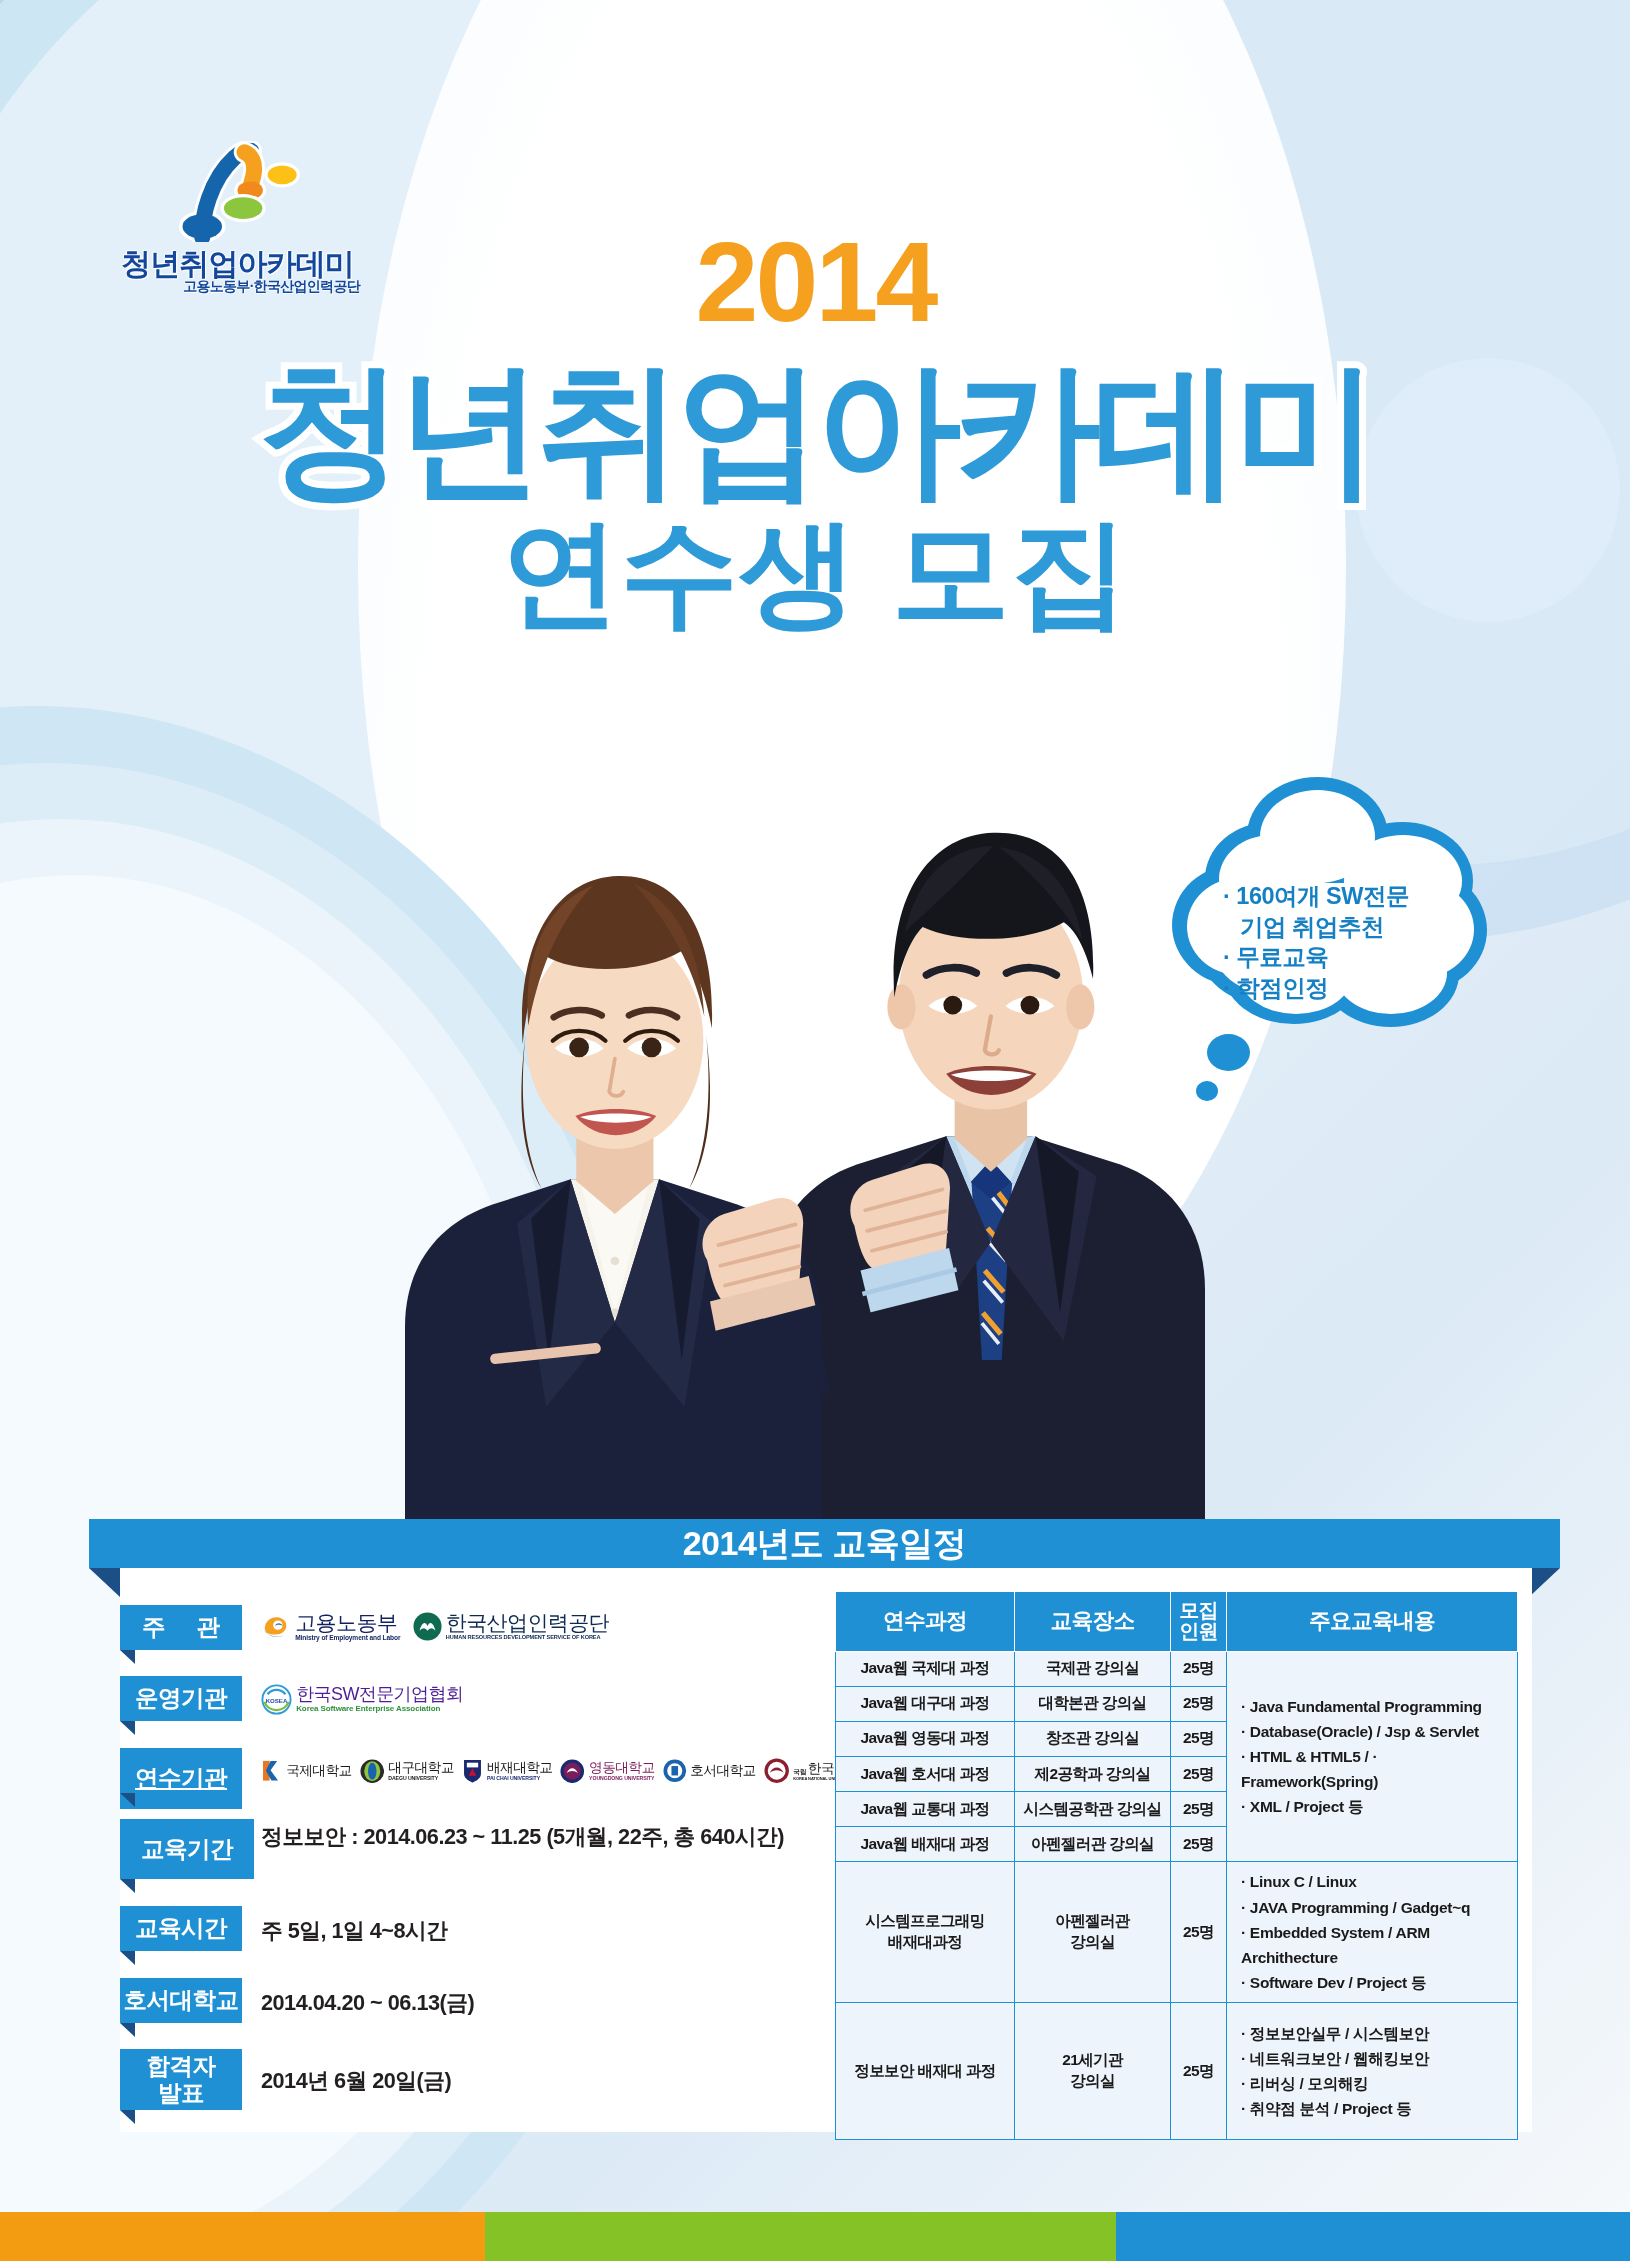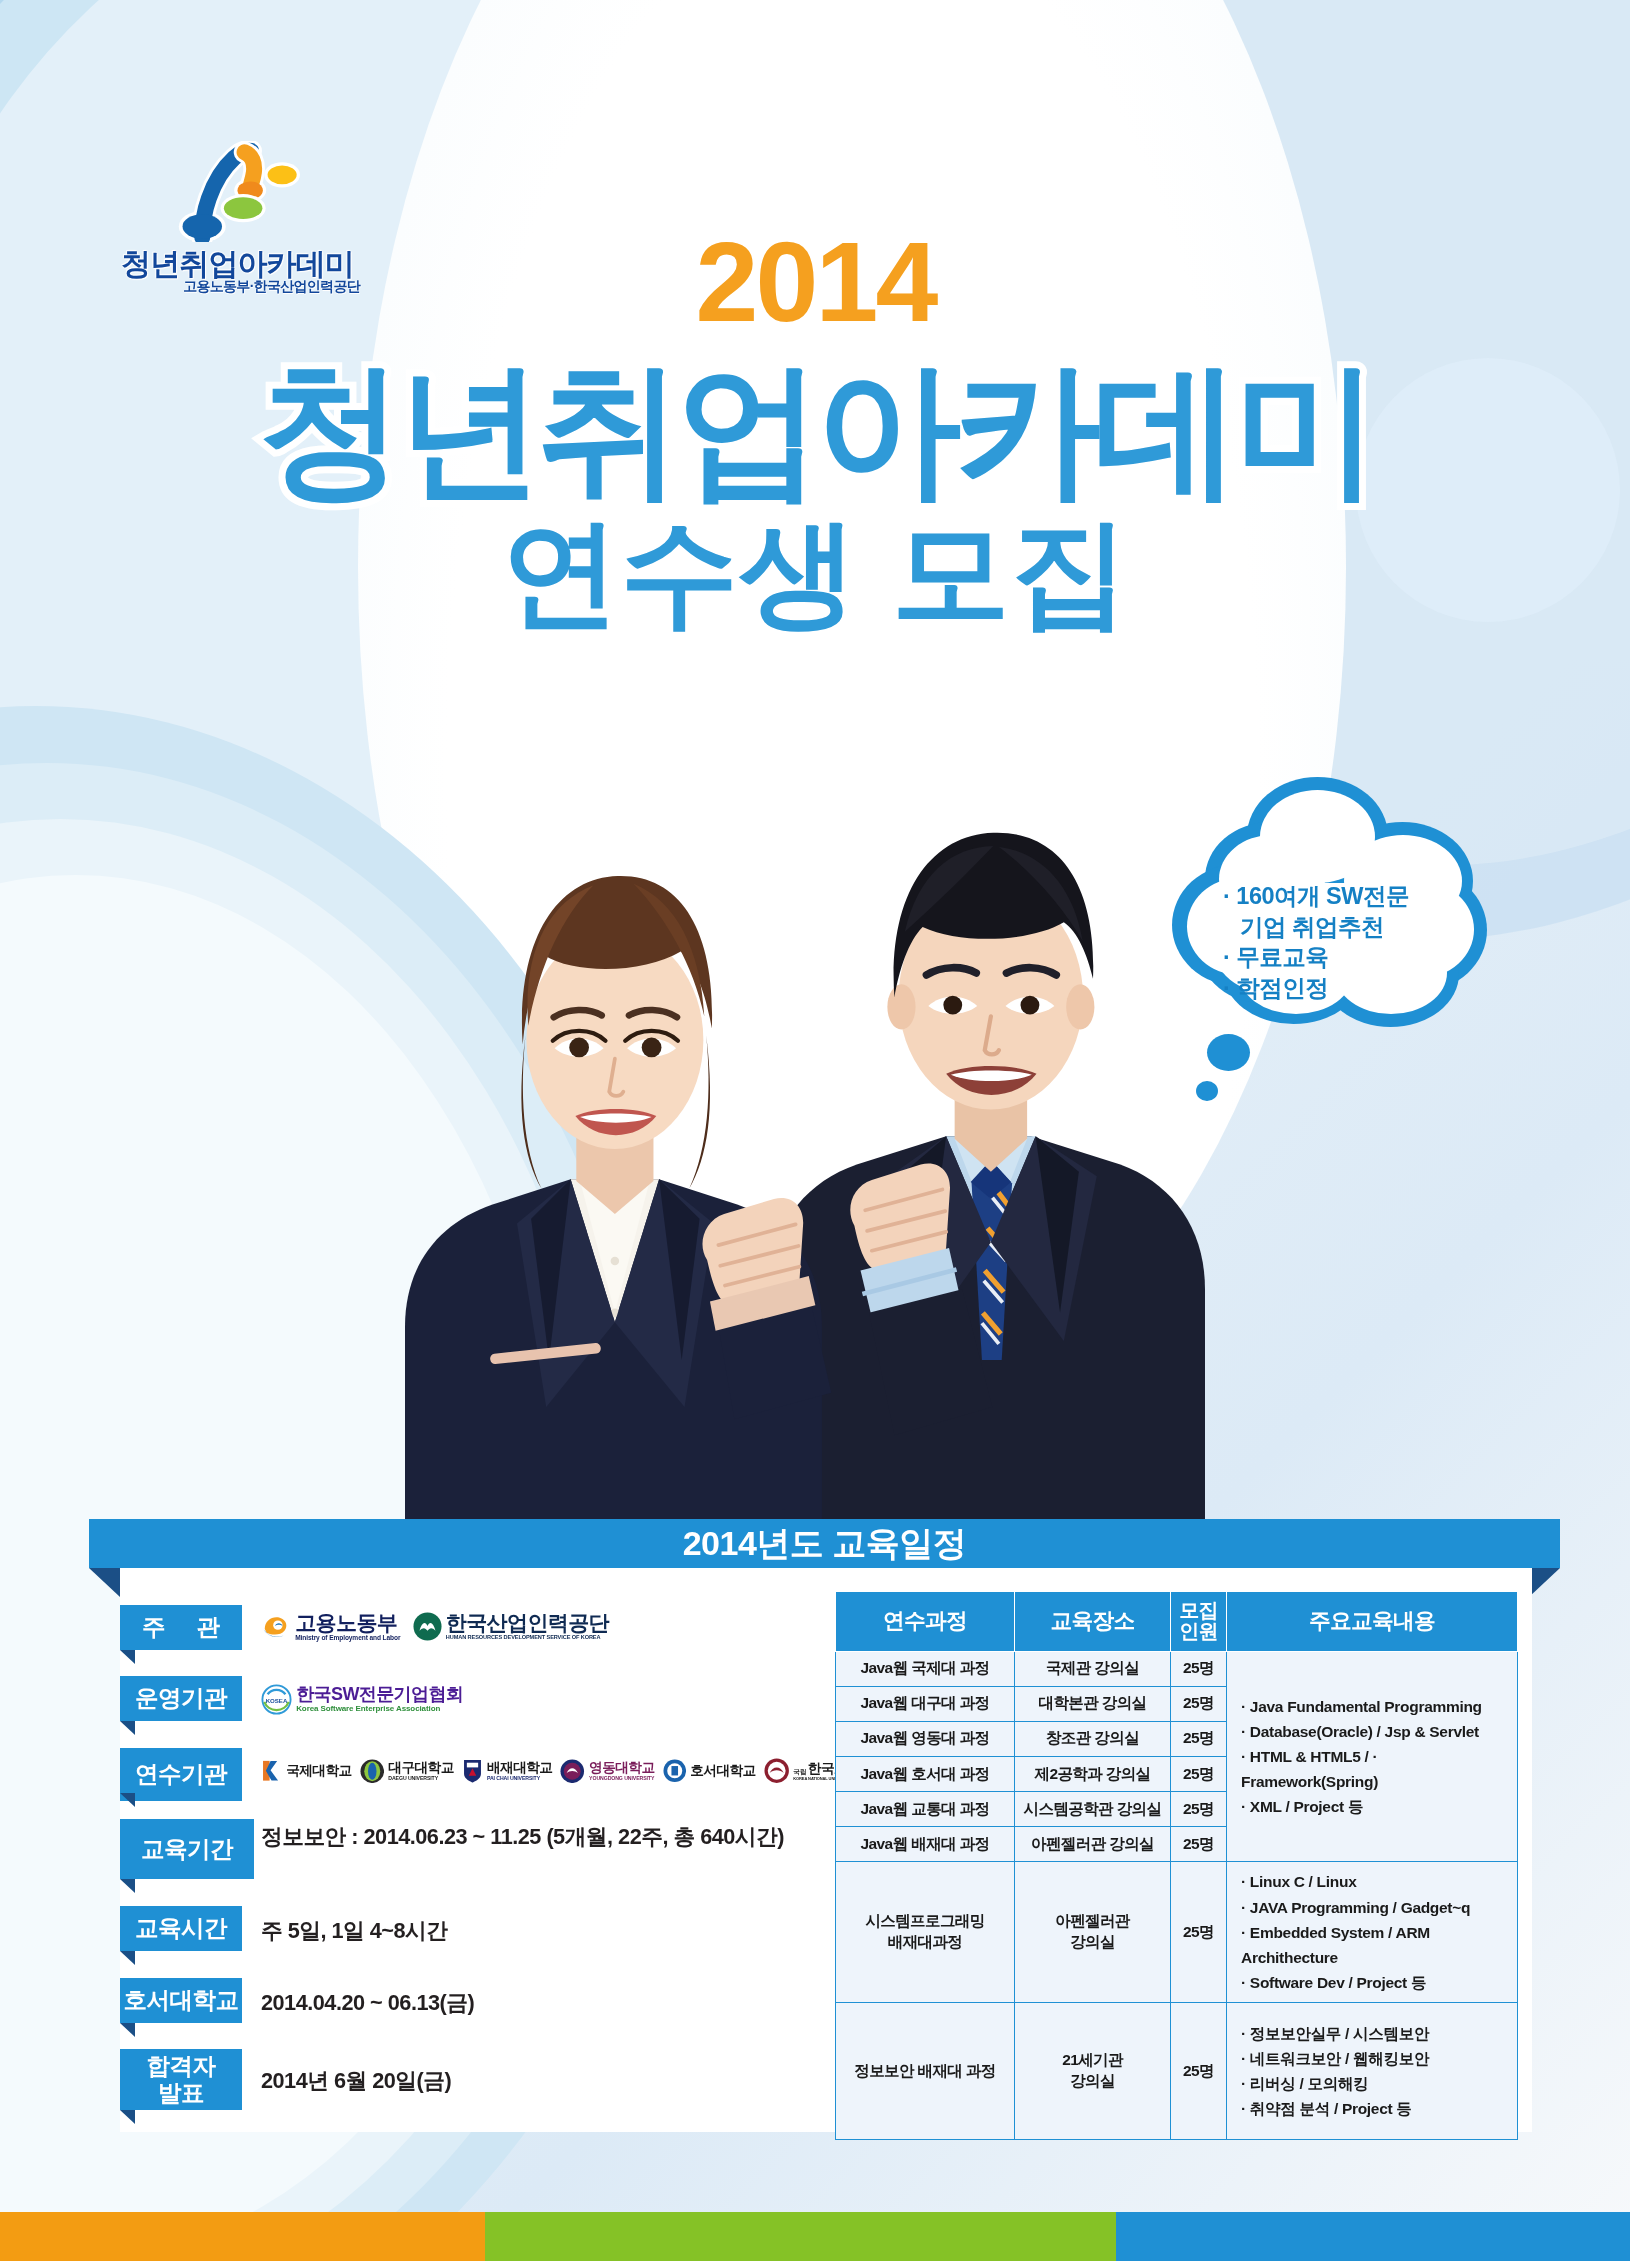--- a/index.html
+++ b/index.html
@@ -126,21 +126,21 @@
     clip-path:polygon(0 0,100% 0,100% 100%);
   }
   .infoval{
     position:absolute;color:#231f20;font-weight:bold;
     font-size:21.7px;line-height:1.45;letter-spacing:-0.5px;white-space:nowrap;
   }
   .logostrip{position:absolute;display:flex;align-items:center;gap:12.2px;}
 
   .orglogo{display:flex;align-items:center;gap:4.2px;white-space:nowrap;}
   .orgtxt{display:flex;flex-direction:column;line-height:1;}
-  .orgkr{font-weight:bold;letter-spacing:-0.6px;}
+  .orgkr{font-weight:normal;letter-spacing:-0.6px;}
   .orgen{font-weight:bold;letter-spacing:-0.1px;}
 
   
   #sched{
     position:absolute;left:715px;top:22.6px;width:682px;
     border-collapse:collapse;table-layout:fixed;
     background:#eef4fb;
   }
   #sched th{
     background:#1f90d4;color:#fff;font-weight:bold;
@@ -418,21 +418,21 @@
             </svg>
             <div class="orgtxt">
               <span class="orgkr" style="font-size:18px;color:#4c1d95;">한국SW전문기업협회</span>
               <span class="orgen" style="font-size:8px;color:#2f8f3c;margin-top:1.9px;">Korea Software Enterprise Association</span>
             </div>
           </div>
         </div>
       </div>
 
       <div class="inforow" style="top:180px;">
-        <div class="tab" style="width:122px;height:53px;">연수기관</div>
+        <div class="tab" style="width:122px;height:61px;text-decoration:underline;">연수기관</div>
         <div class="tabfold" style="top:45px;"></div>
         <div class="logostrip" style="left:141px;top:10.4px;gap:8px;">
 
           <div class="orglogo">
             <svg width="21" height="23.5" viewBox="0 0 44 50">
               <rect x="4" y="4" width="14" height="42" fill="#e87722"></rect>
               <path d="M20 4 L34 4 L20 24 L36 46 L22 46 L10 25 Z" fill="#1a63ad"></path>
             </svg>
             <span class="orgkr" style="font-size:13.7px;color:#1a1a1a;">국제대학교</span>
           </div>

